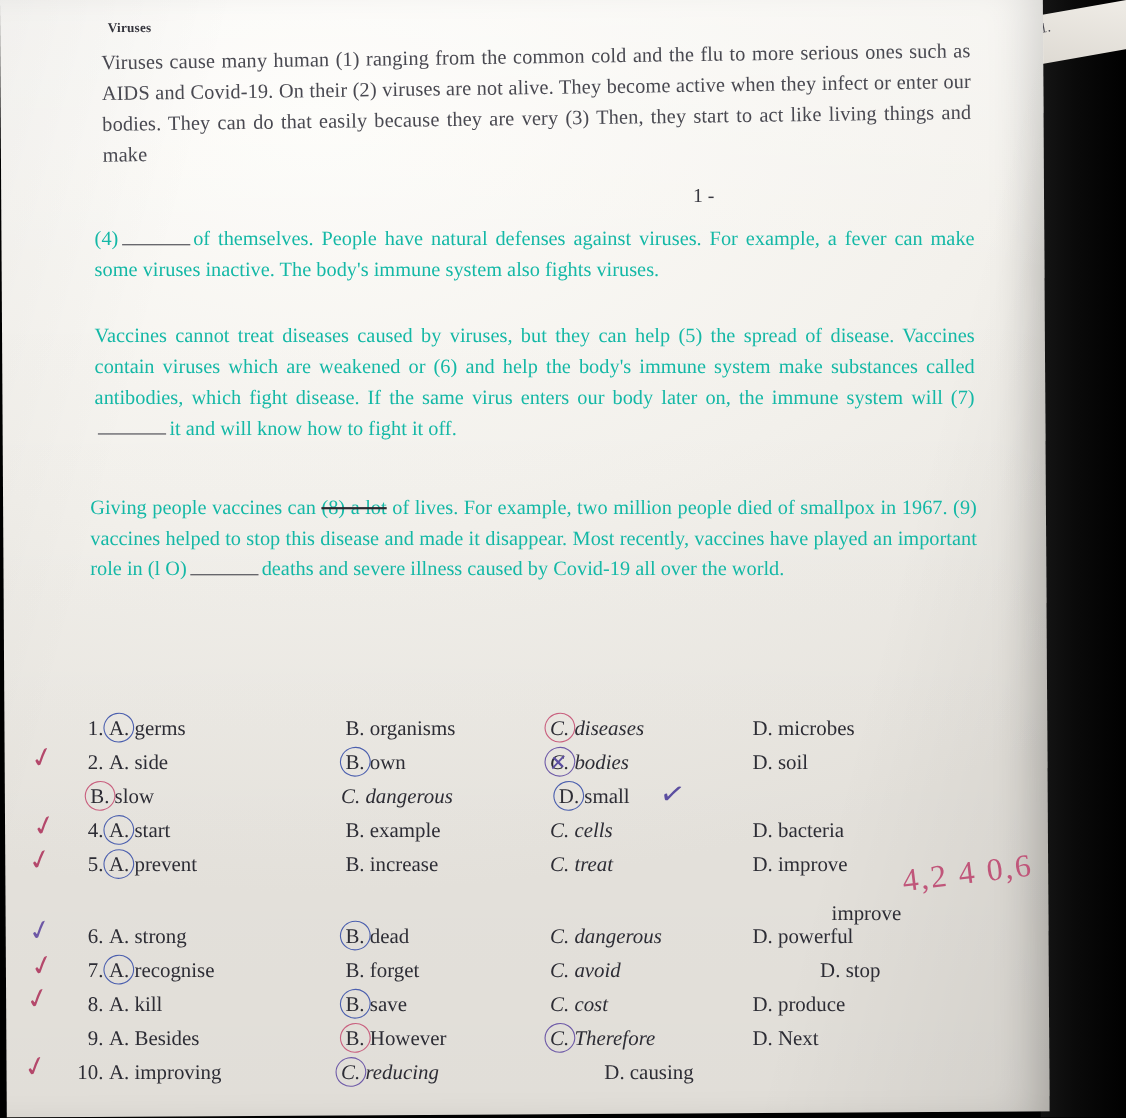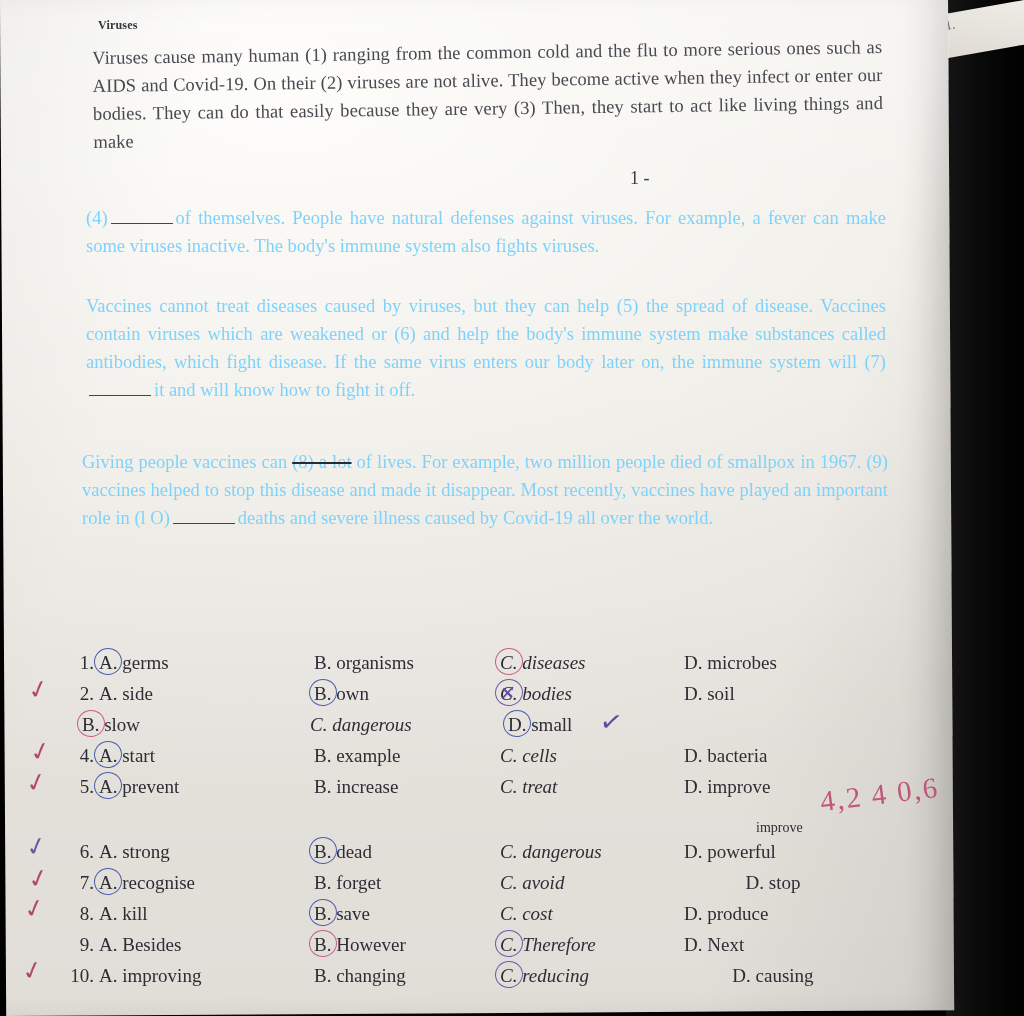--- a/index.html
+++ b/index.html
@@ -82,21 +82,21 @@
     font-family: "Liberation Serif", serif;
     letter-spacing: 0.2px;
     color: #34343c;
   }
 
   .para {
     position: absolute;
     font-size: 18.5px;
     line-height: 28px;
     text-align: justify;
-    color: #7dd3fc;
+    color: #14b8a6;
     font-family: "Liberation Serif", serif;
   }
   .para.faded {
     color: #494951;
     letter-spacing: 0.1px;
   }
   .p1 { left: 92px; top: 44px; width: 790px; transform: rotate(-0.8deg); transform-origin: 0 0; }
   .pagenum {
     position: absolute;
     left: 630px; top: 168px;
@@ -149,21 +149,21 @@
     display: inline-block;
     width: 34px;
     text-align: right;
     padding-right: 5px;
   }
   .ind-2 { padding-left: 22px; }
   .ind-3 { padding-left: 18px; font-style: italic; }
   .ind-4 { padding-left: 26px; }
   .wrapline {
     position: absolute;
-    font-size: 14px;
+    font-size: 19px;
     color: #2d2d35;
   }
 
   
   .circle-blue, .circle-pink, .circle-purple {
     position: absolute;
     left: -5px; top: -4px;
     width: 26px; height: 25px;
     border-radius: 50%;
     border: 1.7px solid #4b5fae;
@@ -337,21 +337,20 @@
         <div class="opt-cell ind-2"><span class="letter"><span class="circle-pink"></span><span>B. However</span></span></div>
         <div class="opt-cell ind-3"><span class="letter"><span class="circle-purple"></span><span>C. Therefore</span></span></div>
         <div class="opt-cell ind-4"><span>D. Next</span></div>
       </div>
 
       <div class="opt-row">
         <div class="opt-cell">
           <span class="tick" style="left:-38px; top:-7px;">✓</span>
           <span class="num">10.</span><span>A. improving</span>
         </div>
-        <div class="opt-cell ind-2"><span>B. changing</span></div>
         <div class="opt-cell ind-3"><span class="letter"><span class="circle-purple"></span><span>C. reducing</span></span></div>
         <div class="opt-cell ind-4" style="padding-left:40px;text-align:center;"><span>D. causing</span></div>
       </div>
 
     </div>
 
     <div class="wrapline" style="left:756px; top:820px;">improve</div>
 
     <div id="scribble">4,2 4 0,6</div>
 

